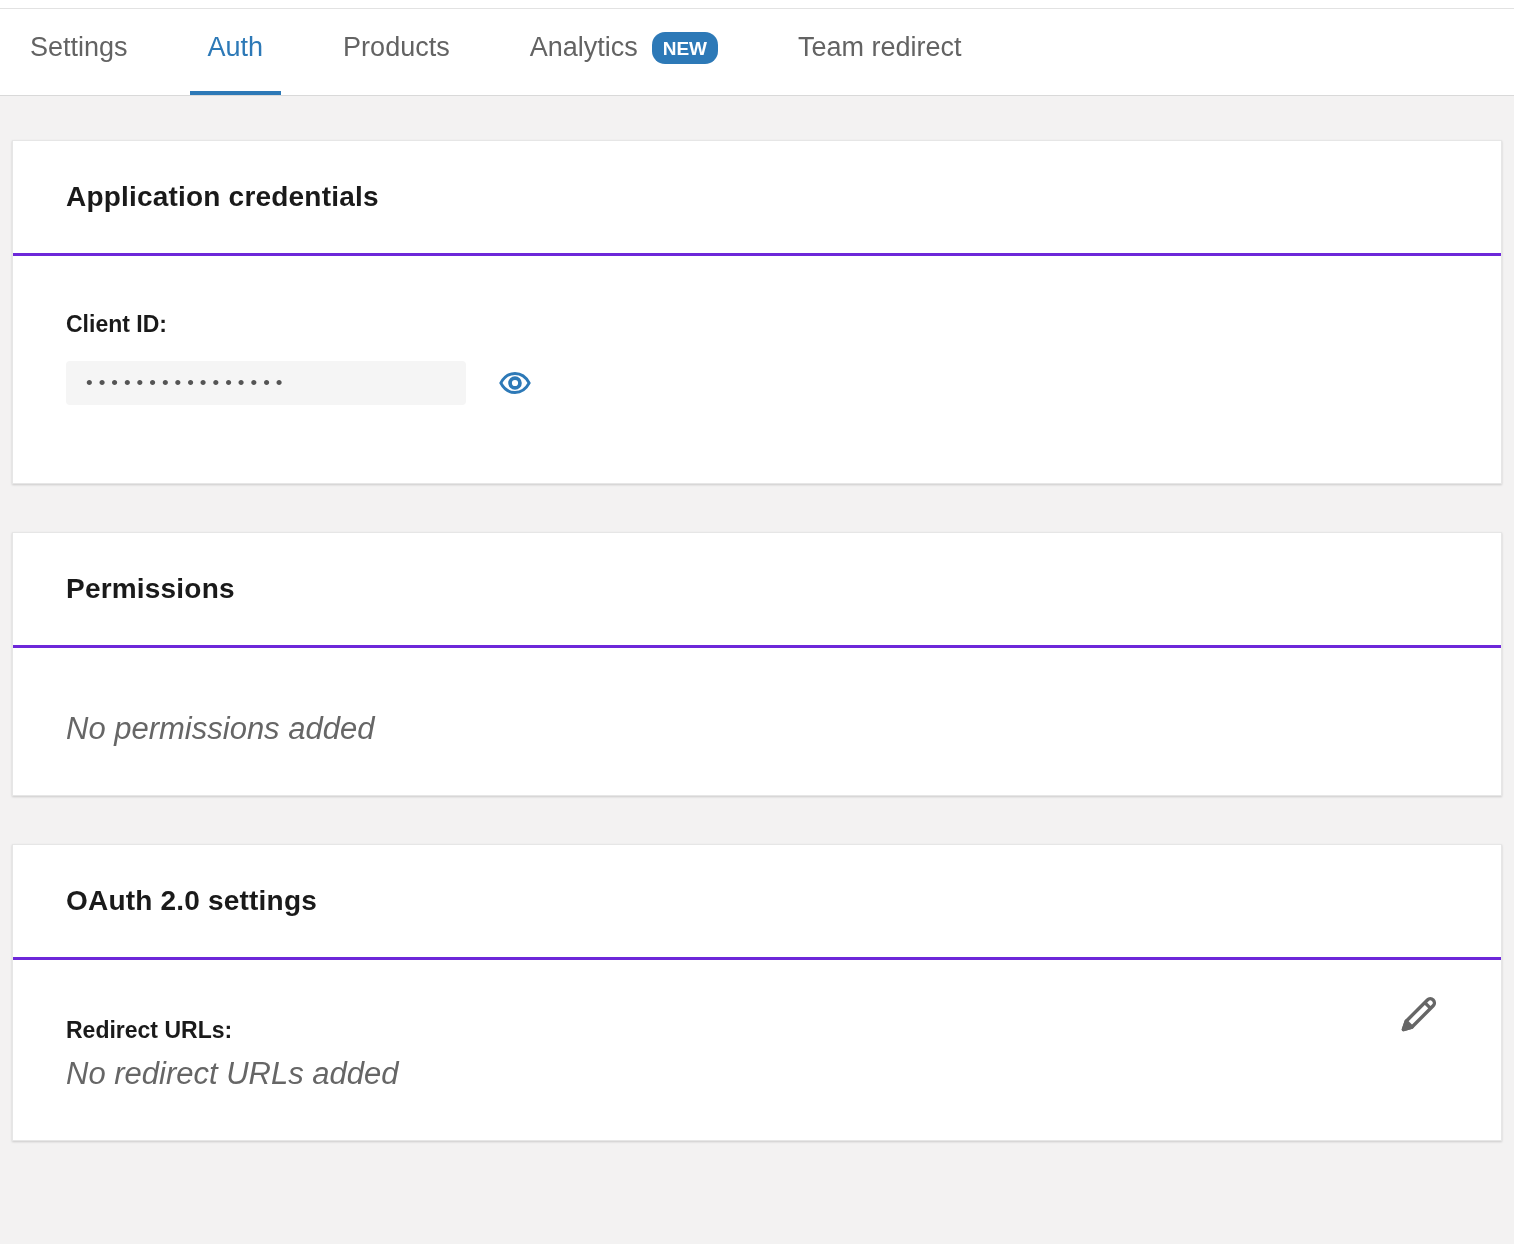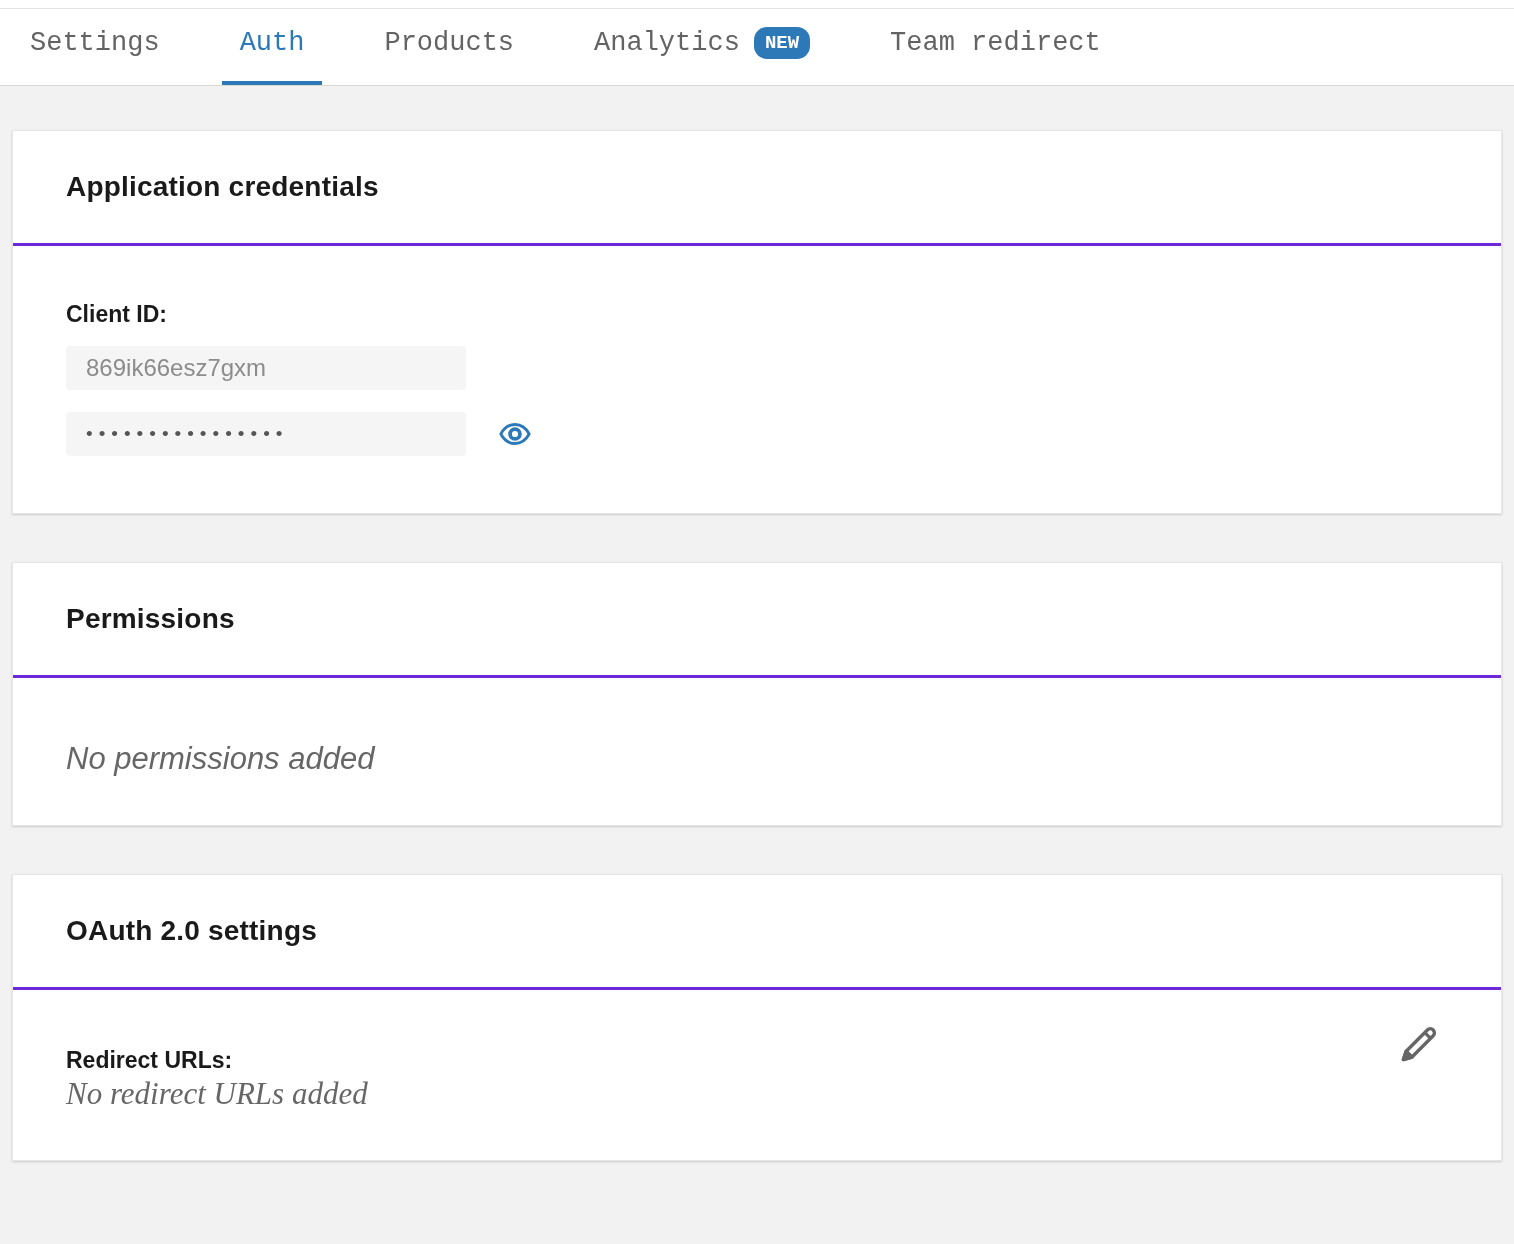--- a/index.html
+++ b/index.html
@@ -9,27 +9,26 @@
     height: 1244px;
     background: #f3f2f2;
     font-family: "Liberation Sans", sans-serif;
     color: #1a1a1a;
     overflow: hidden;
   }
 
   
   .tabbar {
     position: relative;
-    height: 86px;
+    height: 96px;
     background: #ffffff;
     border-bottom: 1px solid #d9d9d9;
     display: flex;
     align-items: stretch;
     padding-left: 12px;
-    font-family: Liberation Mono, monospace;
   }
   .tabbar .top-line {
     position: absolute;
     top: 8px; left: 0; right: 0;
     height: 1px;
     background: #e2e2e2;
   }
   .tab {
     position: relative;
     display: flex;
@@ -78,21 +77,21 @@
   }
   .card-header h2 {
     margin: 0;
     font-size: 28px;
     font-weight: 700;
     color: #1a1a1a;
     letter-spacing: 0.2px;
   }
 
   
-  .cred-body { padding: 53px 53px 57px; }
+  .cred-body { padding: 53px 53px 78px; }
   .field-label {
     font-size: 23px;
     font-weight: 700;
     line-height: 30px;
     color: #1a1a1a;
   }
   .field-label.secret { margin-top: 30px; }
   .field-box {
     margin-top: 17px;
     width: 400px;
@@ -133,21 +132,21 @@
     font-style: italic;
     line-height: 30px;
     color: #666666;
   }
 
   
   .oauth-body {
     position: relative;
     padding: 55px 53px 51px;
   }
-  .oauth-body .empty-text { margin-top: 4px; font-family: Liberation Serif, serif; }
+  .oauth-body .empty-text { margin-top: 14px; }
   .edit-btn {
     position: absolute;
     top: 30px;
     right: 58px;
     width: 48px; height: 48px;
     background: none;
     border: none;
     padding: 0;
     cursor: pointer;
     color: #666666;
@@ -180,21 +179,20 @@
 </nav>
 
 <main class="main">
 
   <section class="card">
     <div class="card-header">
       <h2>Application credentials</h2>
     </div>
     <div class="cred-body">
       <div class="field-label">Client ID:</div>
-      <div class="field-box">869ik66esz7gxm</div>
 
       <div class="secret-row">
         <div class="field-box masked">••••••••••••••••</div>
         <button class="eye-btn" aria-label="Show client secret">
           <span style="display:flex;">
             <svg width="34" height="34" viewBox="0 0 24 24" fill="none" stroke="currentColor">
               <path d="M2 12 C4.5 7.3 8 5.3 12 5.3 C16 5.3 19.5 7.3 22 12 C19.5 16.7 16 18.7 12 18.7 C8 18.7 4.5 16.7 2 12 Z" stroke-width="2"></path>
               <circle cx="12" cy="12" r="3.5" stroke-width="2.6"></circle>
             </svg>
           </span>

